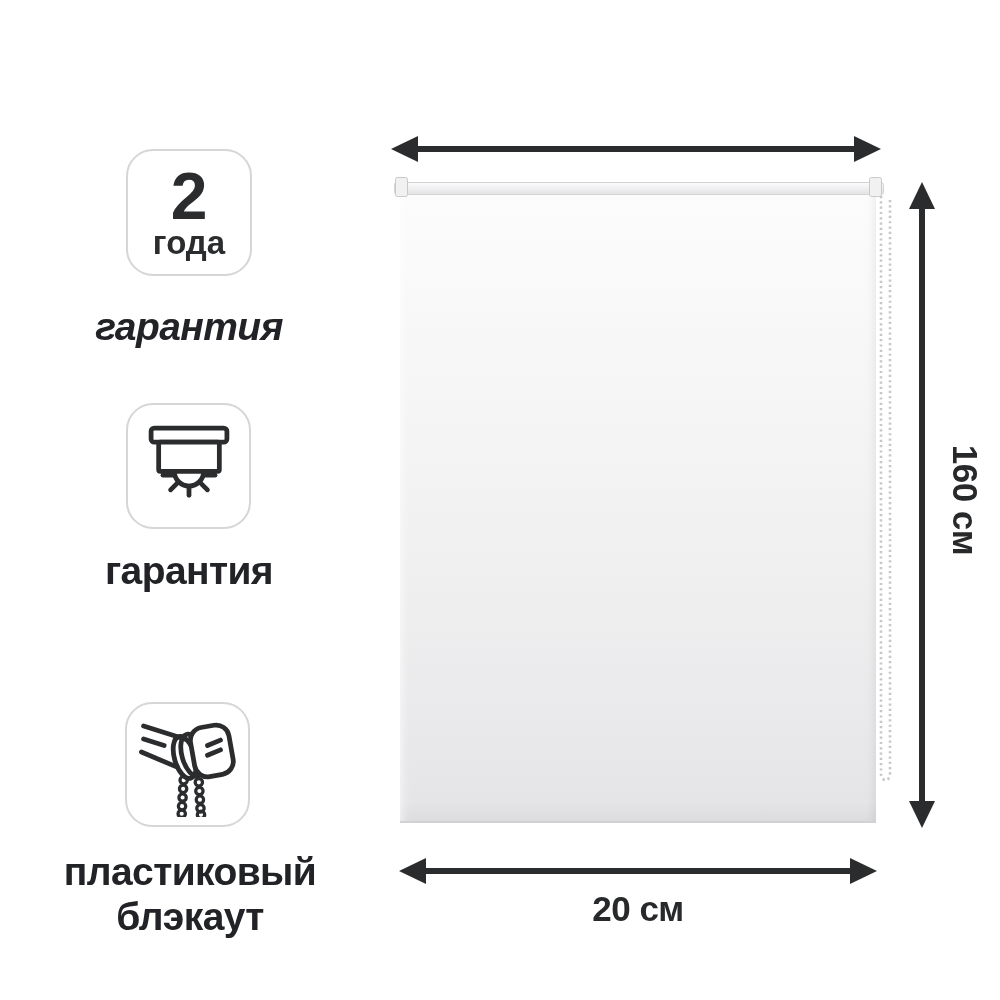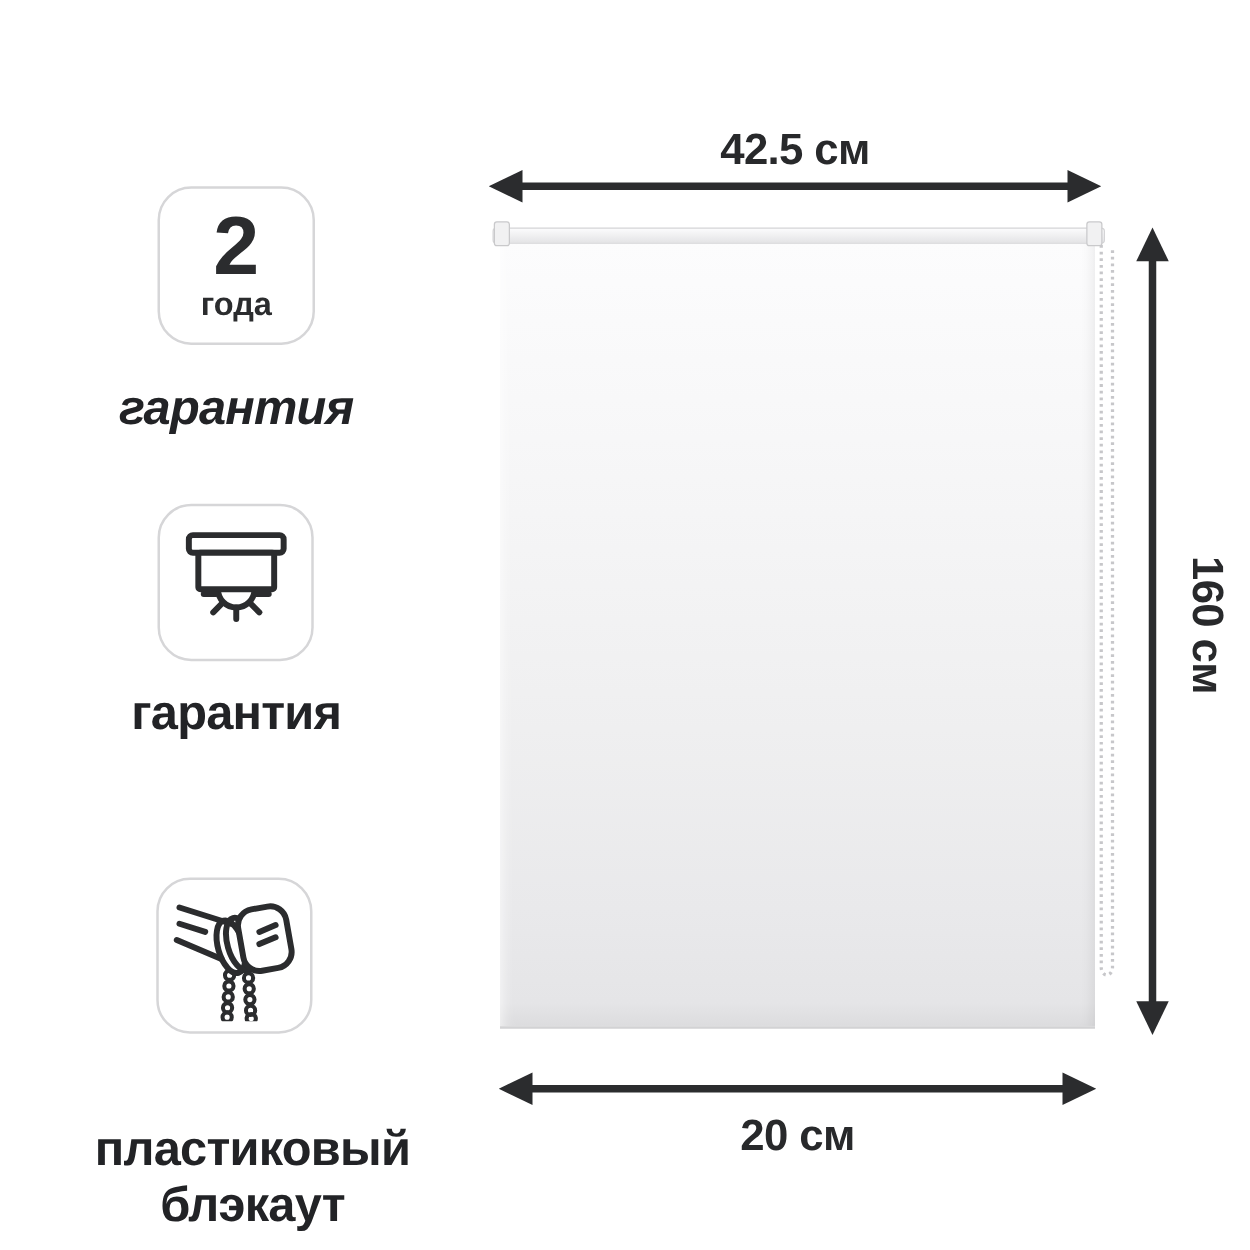--- a/index.html
+++ b/index.html
@@ -7,21 +7,21 @@
     position:relative;width:1000px;height:1000px;background:#ffffff;overflow:hidden;
     font-family:"Liberation Sans",sans-serif;color:#222326;
   }
   
   .icon-box{
     position:absolute;background:#fff;border:2.5px solid #d6d6d8;border-radius:27px;
     display:flex;flex-direction:column;align-items:center;justify-content:center;
     box-sizing:border-box;
   }
   .badge-value{font-size:66px;font-weight:700;line-height:60px;color:#2b2c2e;}
-  .badge-unit{font-size:26px;font-weight:600;line-height:34px;color:#2b2c2e;}
+  .badge-unit{font-size:33px;font-weight:600;line-height:34px;color:#2b2c2e;}
   .feature-label{
     position:absolute;text-align:center;font-weight:700;font-size:39px;line-height:45px;
     letter-spacing:-0.6px;color:#222326;
   }
   .icon-box svg{display:block;}
   .ic{stroke:#2b2c2e;stroke-width:4.4;fill:none;stroke-linecap:round;stroke-linejoin:round;}
   .ic-fill{fill:#ffffff;}
   
   .rail{
     position:absolute;left:394px;top:182px;width:490px;height:13px;
@@ -95,36 +95,35 @@
           <circle cx="42.5" cy="86" r="3.4"></circle>
         <circle cx="42.2" cy="93" r="3.4"></circle>
         <circle cx="58" cy="64" r="3.4"></circle>
           <circle cx="58.5" cy="72" r="3.4"></circle>
         <circle cx="59" cy="80" r="3.4"></circle>
           <circle cx="59.5" cy="88" r="3.4"></circle>
         <circle cx="60" cy="94" r="3.4"></circle>
       </g>
     </svg>
   </div>
-  <div class="feature-label" style="left:32px;top:849px;width:340px;margin-top:48px;">
+  <div class="feature-label" style="left:20px;top:849px;width:340px;">
     <div>пластиковый</div>
     <div>блэкаут</div>
   </div>
 
   <div>
     <div class="fabric"></div>
     <div class="rail"></div>
     <div class="bracket" style="left:395px;"></div>
     <div class="bracket" style="left:869px;"></div>
     <svg class="chain" width="16" height="600" viewBox="0 0 16 600">
       <path d="M4,0 L4,578 a4.5,6 0 0 0 9,0 L13,2" fill="none" stroke="#c7c7ca" stroke-width="2.6" stroke-dasharray="2.2,3.1"></path>
     </svg>
   </div>
 
-  <div class="dim-label" style="left:388px;top:100px;width:496px;">42.5 см</div>
   <svg class="arrow" style="left:388px;top:133px;" width="496" height="32" viewBox="0 0 496 32">
     <line class="shaft" x1="26" y1="16" x2="470" y2="16"></line>
     <polygon class="head" points="3,16 30,3 30,29"></polygon>
     <polygon class="head" points="493,16 466,3 466,29"></polygon>
   </svg>
 
   <svg class="arrow" style="left:904px;top:179px;" width="36" height="652" viewBox="0 0 36 652">
     <line class="shaft" x1="18" y1="28" x2="18" y2="624"></line>
     <polygon class="head" points="18,3 5,30 31,30"></polygon>
     <polygon class="head" points="18,649 5,622 31,622"></polygon>

